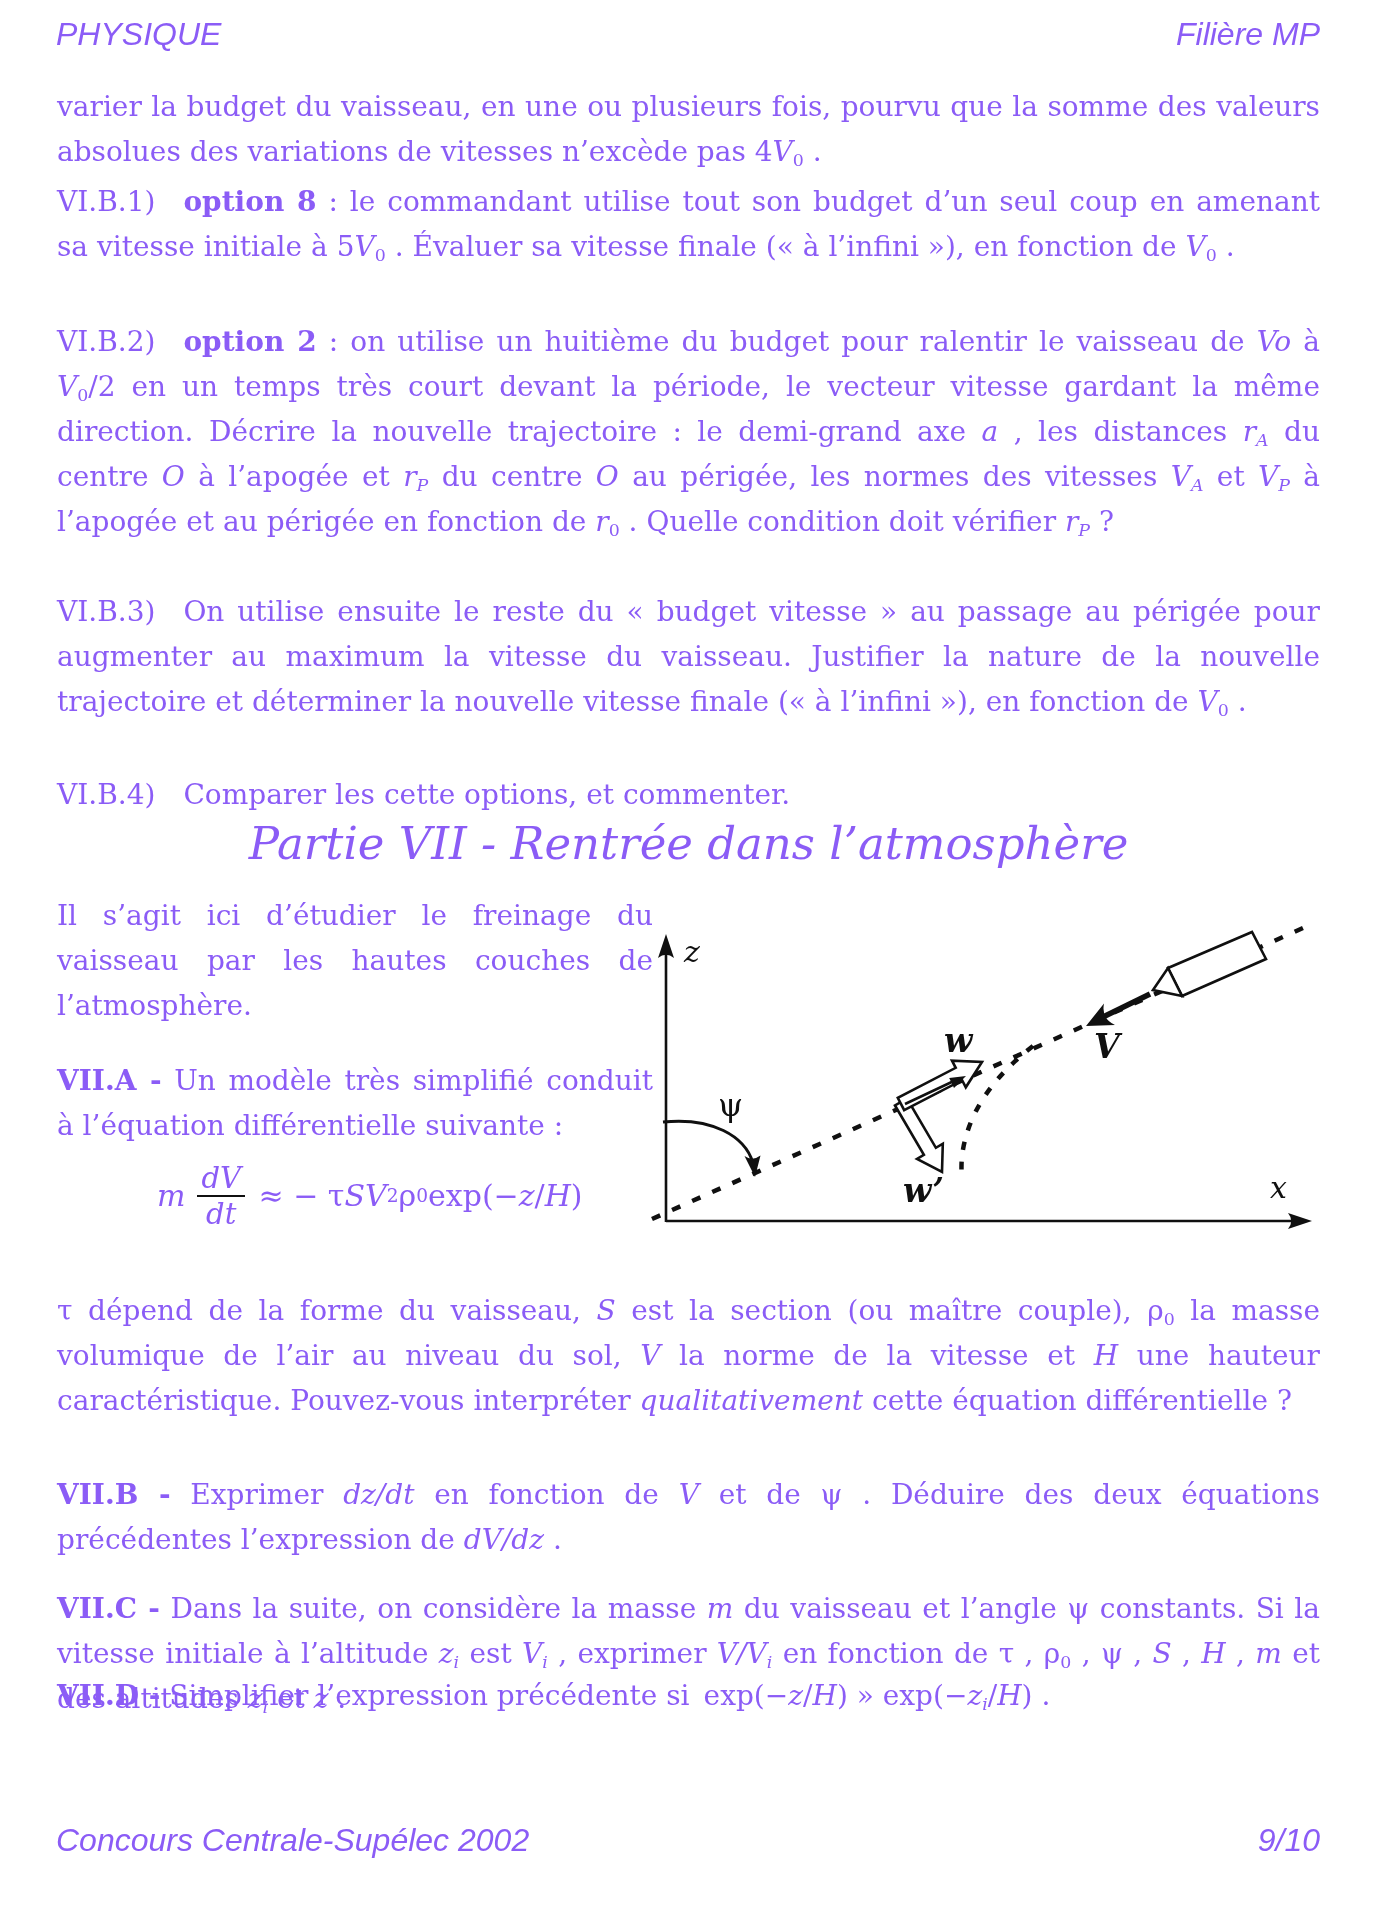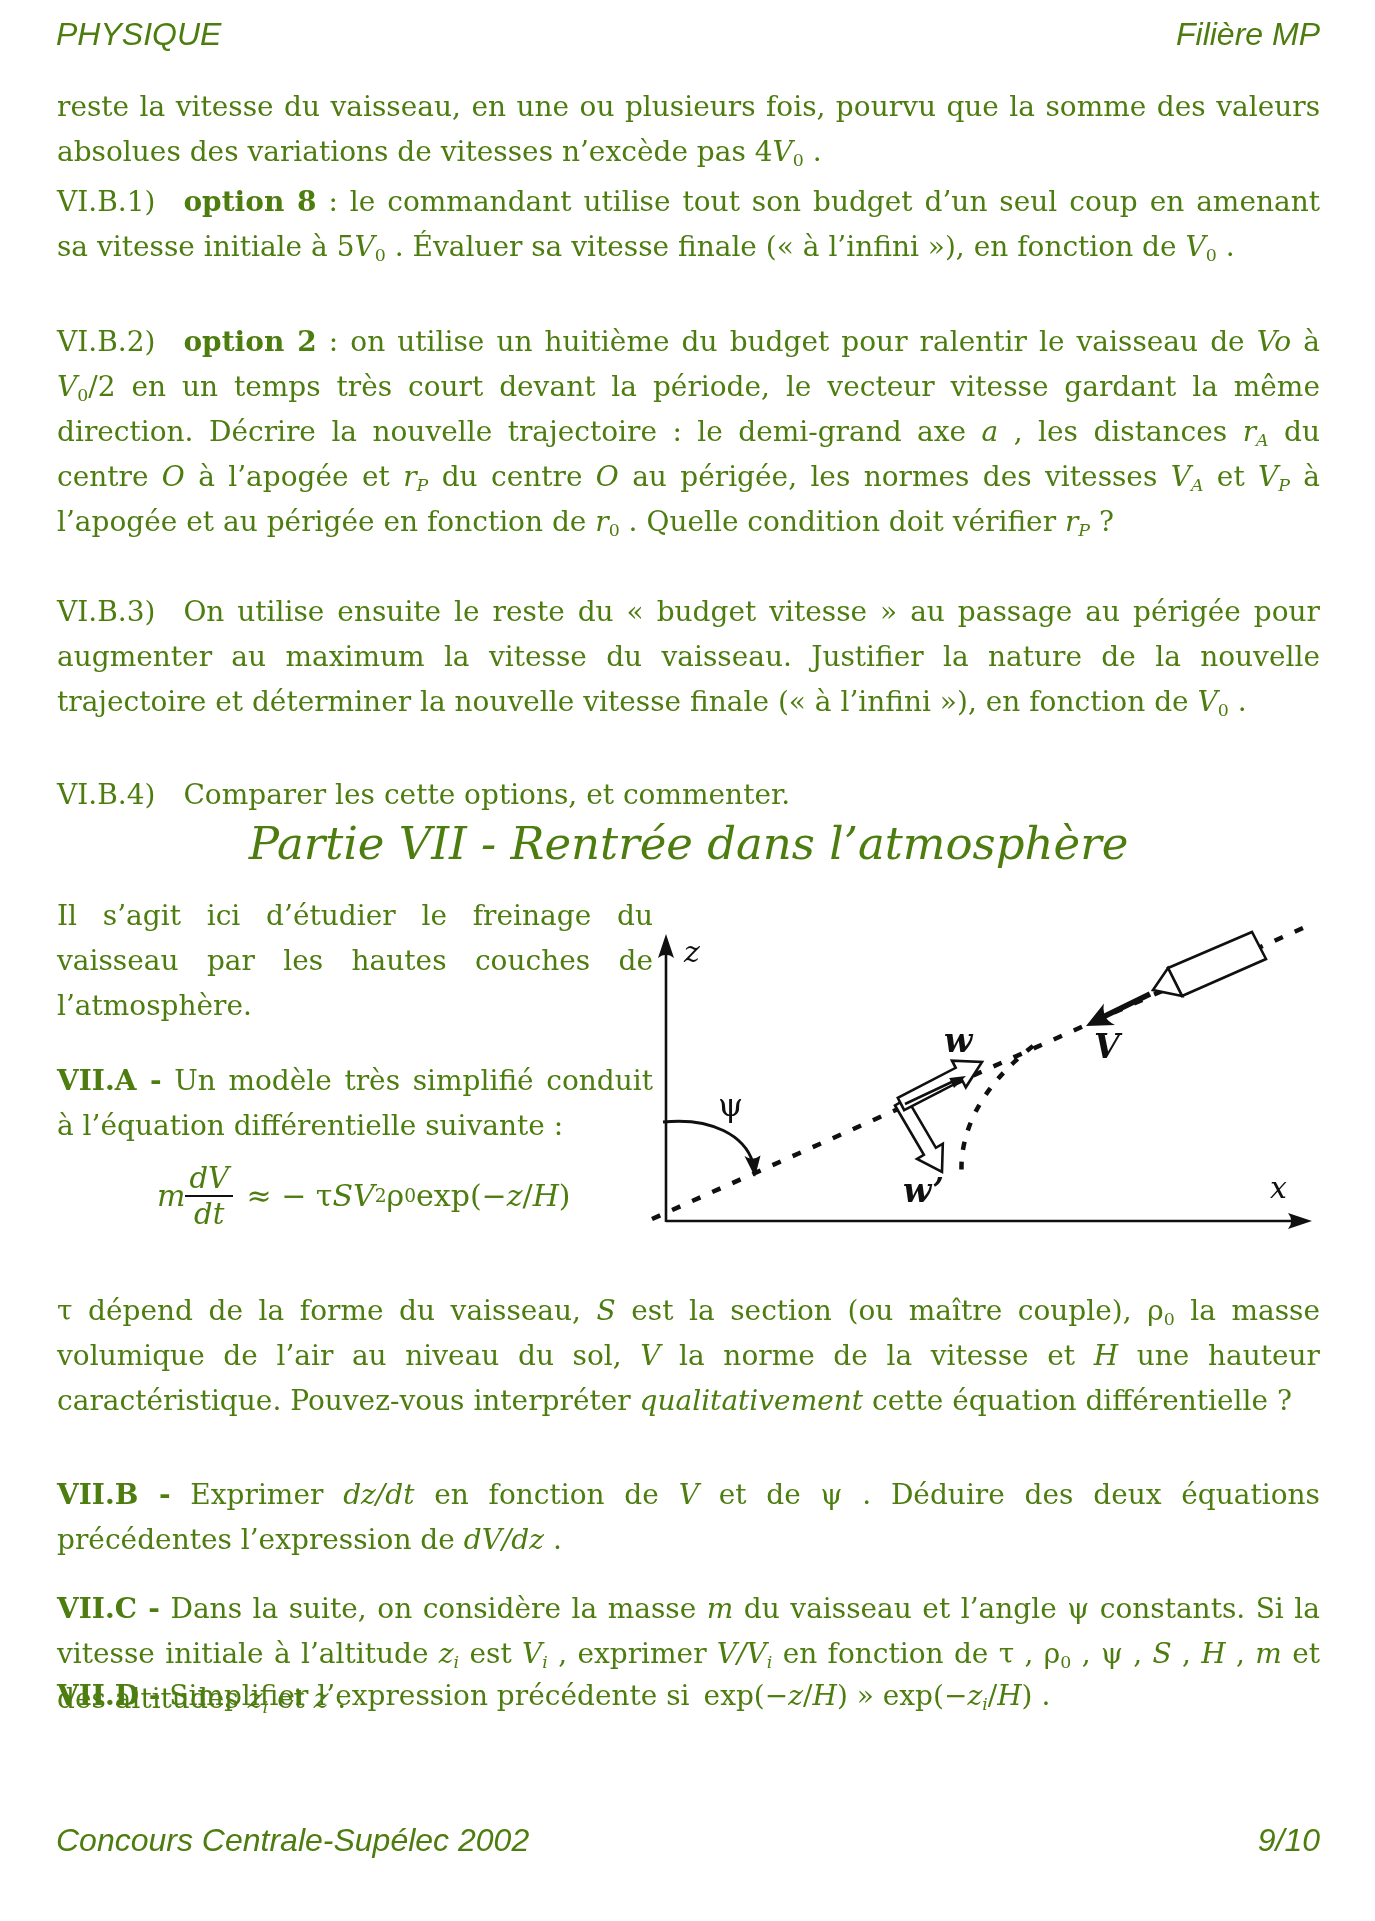--- a/index.html
+++ b/index.html
@@ -1,20 +1,20 @@
 <!DOCTYPE html>
 <html><head>
 <meta charset="utf-8">
 <style>
   html,body{margin:0;padding:0;background:#9a9a9a;}
   .page{
     position:relative;
     width:1375px;height:1921px;
     background:#ffffff;
-    color:#4d7c0f;
+    color:#8b5cf6;
     font-family:"DejaVu Serif",serif;
     overflow:hidden;
   }
   .hdr,.ftr{
     position:absolute;left:56px;width:1264px;
     display:flex;justify-content:space-between;
     font-family:"Liberation Sans",sans-serif;
     font-style:italic;font-size:32px;line-height:36px;
   }
   .hdr{top:16px;}
@@ -41,40 +41,40 @@
     margin-top:14px;
     padding-left:100px;
     font-size:30px;line-height:40px;
     display:flex;align-items:center;
     text-align:left;
   }
   .equation span{white-space:pre;}
   .frac{
     display:inline-flex;flex-direction:column;
     text-align:center;font-style:italic;
-    line-height:1.12;margin:0 4px 0 0;font-size:29px;
+    line-height:1.12;margin:0 4px 0 12px;font-size:29px;
   }
   .fnum{border-bottom:2.5px solid #101010;padding:0 4px 1px;}
   .fden{padding:1px 4px 0;}
   .figure-svg{position:absolute;left:640px;top:913px;}
   .axlbl{font-family:"DejaVu Serif",serif;font-style:italic;font-size:30px;fill:#101010;}
   .greeklbl{font-family:"DejaVu Serif",serif;font-size:32px;fill:#101010;}
   .veclbl{font-family:"DejaVu Serif",serif;font-style:italic;font-weight:bold;font-size:33px;fill:#101010;}
 </style>
 </head>
 <body>
 
 <div class="page">
 
   <div class="hdr">
     <span>PHYSIQUE</span>
     <span>Filière MP</span>
   </div>
 
-  <div class="block" style="top:84px;"><span>reste la vitesse du vaisseau, en une ou plusieurs fois, pourvu que la somme des valeurs absolues des variations de vitesses n’excède pas </span><span>4</span><span class="it">V</span><sub>0</sub><span> .</span></div>
+  <div class="block" style="top:84px;"><span>varier la budget du vaisseau, en une ou plusieurs fois, pourvu que la somme des valeurs absolues des variations de vitesses n’excède pas </span><span>4</span><span class="it">V</span><sub>0</sub><span> .</span></div>
   <div class="block" style="top:179px;"><span>VI.B.1)</span><span> </span><span class="bd">option 8</span><span> : le commandant utilise tout son budget d’un seul coup en amenant sa vitesse initiale à </span><span>5</span><span class="it">V</span><sub>0</sub><span> . Évaluer sa vitesse finale (« à l’infini »), en fonction de </span><span class="it">V</span><sub>0</sub><span> .</span></div>
   <div class="block" style="top:319px;"><span>VI.B.2)</span><span> </span><span class="bd">option 2</span><span> : on utilise un huitième du budget pour ralentir le vaisseau de </span><span class="it">Vo</span><span> à </span><span class="it">V</span><sub>0</sub><span>/2 en un temps très court devant la période, le vecteur vitesse gardant la même direction. Décrire la nouvelle trajectoire : le demi-grand axe </span><span class="it">a</span><span> , les distances </span><span class="it">r</span><sub class="it">A</sub><span> du centre </span><span class="it">O</span><span> à l’apogée et </span><span class="it">r</span><sub class="it">P</sub><span> du centre </span><span class="it">O</span><span> au périgée, les normes des vitesses </span><span class="it">V</span><sub class="it">A</sub><span> et </span><span class="it">V</span><sub class="it">P</sub><span> à l’apogée et au périgée en fonction de </span><span class="it">r</span><sub>0</sub><span> . Quelle condition doit vérifier </span><span class="it">r</span><sub class="it">P</sub><span> ?</span></div>
   <div class="block" style="top:589px;"><span>VI.B.3)</span><span> </span><span>On utilise ensuite le reste du « budget vitesse » au passage au périgée pour augmenter au maximum la vitesse du vaisseau. Justifier la nature de la nouvelle trajectoire et déterminer la nouvelle vitesse finale (« à l’infini »), en fonction de </span><span class="it">V</span><sub>0</sub><span> .</span></div>
   <div class="block" style="top:772px;"><span>VI.B.4)</span><span> </span><span>Comparer les cette options, et commenter.</span></div>
 
   <div class="doc-title">Partie VII - Rentrée dans l’atmosphère</div>
 
   <div class="block narrow" style="top:893px;">
     <div><span>Il s’agit ici d’étudier le freinage du vaisseau par les hautes couches de l’atmosphère.</span></div>
     <div style="margin-top:30px;"><span class="bd">VII.A -</span><span> Un modèle très simplifié conduit à l’équation différentielle suivante :</span></div>

